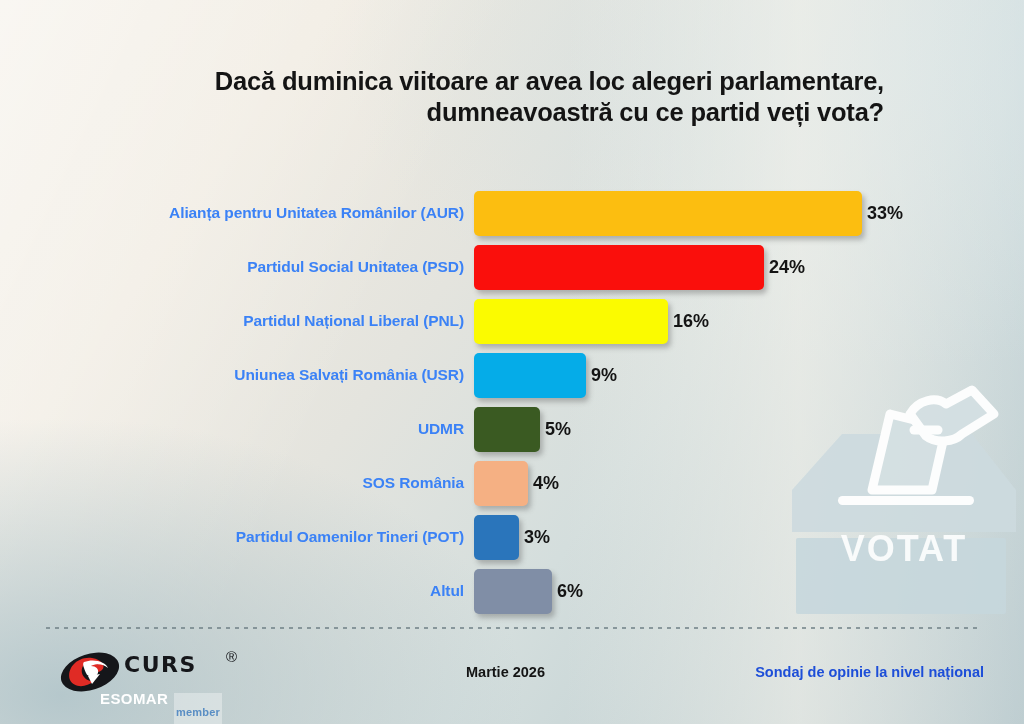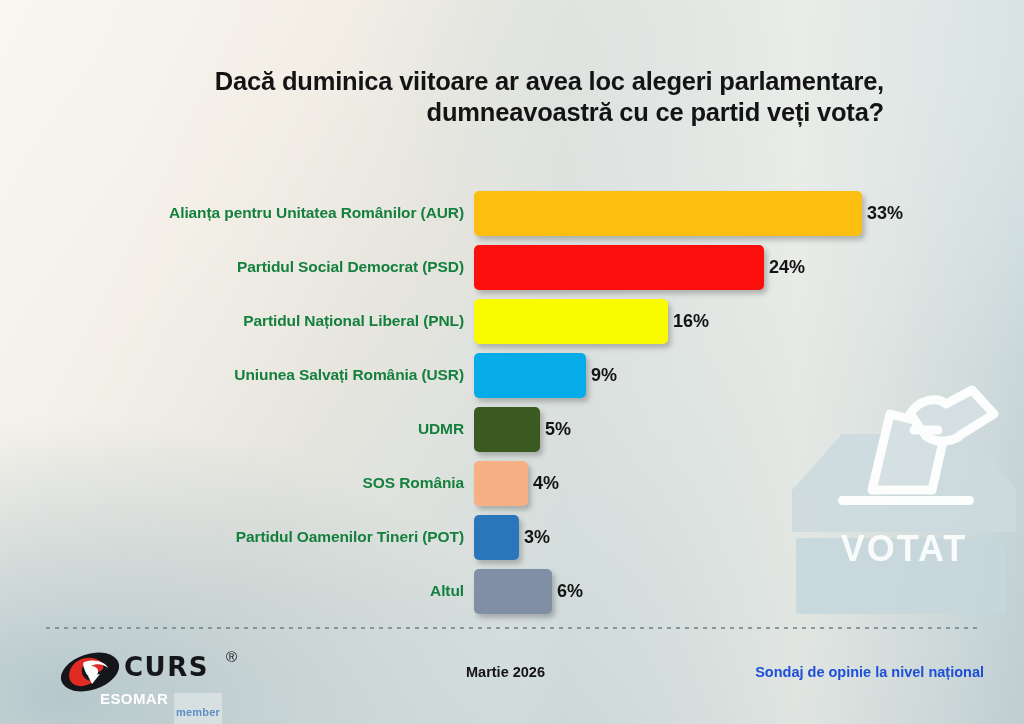--- a/index.html
+++ b/index.html
@@ -96,21 +96,21 @@
     height: 54px;
     display: flex;
     align-items: center;
   }
   .row-label {
     width: 474px;
     text-align: right;
     padding-right: 10px;
     font-size: 15.5px;
     font-weight: bold;
-    color: #15803d;
+    color: #3b82f6;
     white-space: nowrap;
     letter-spacing: -0.1px;
   }
   .bar-wrap { display: flex; align-items: center; }
   .bar {
     height: 45px;
     border-radius: 5px;
     box-shadow: 3px 4px 5px rgba(80,80,80,0.34);
   }
   .bar-value {
@@ -140,21 +140,21 @@
     top: 648px;
     width: 180px;
     height: 64px;
   }
   .logo-mark { position: absolute; left: 0; top: 2px; width: 64px; height: 44px; }
   .logo-mark svg { display: block; }
   .logo-word {
     position: absolute;
     left: 66px;
     top: 4px;
-    font-size: 26px;
+    font-size: 22px;
     font-weight: bold;
     letter-spacing: 1.5px;
     color: #15161a;
     font-family: "DejaVu Sans", sans-serif;
   }
   .logo-reg {
     position: absolute;
     left: 168px;
     top: 0px;
     font-size: 15px;
@@ -234,21 +234,21 @@
   <div class="chart">
     <div class="row">
       <div class="row-label">Alianța pentru Unitatea Românilor (AUR)</div>
       <div class="bar-wrap">
         <div class="bar" style="width:388px;background:#fcbe10;"></div>
         <div class="bar-value">33%</div>
       </div>
     </div>
 
     <div class="row">
-      <div class="row-label">Partidul Social Democrat (PSD)</div>
+      <div class="row-label">Partidul Social Unitatea (PSD)</div>
       <div class="bar-wrap">
         <div class="bar" style="width:290px;background:#fa0f0c;"></div>
         <div class="bar-value">24%</div>
       </div>
     </div>
 
     <div class="row">
       <div class="row-label">Partidul Național Liberal (PNL)</div>
       <div class="bar-wrap">
         <div class="bar" style="width:194px;background:#fbfb00;"></div>

